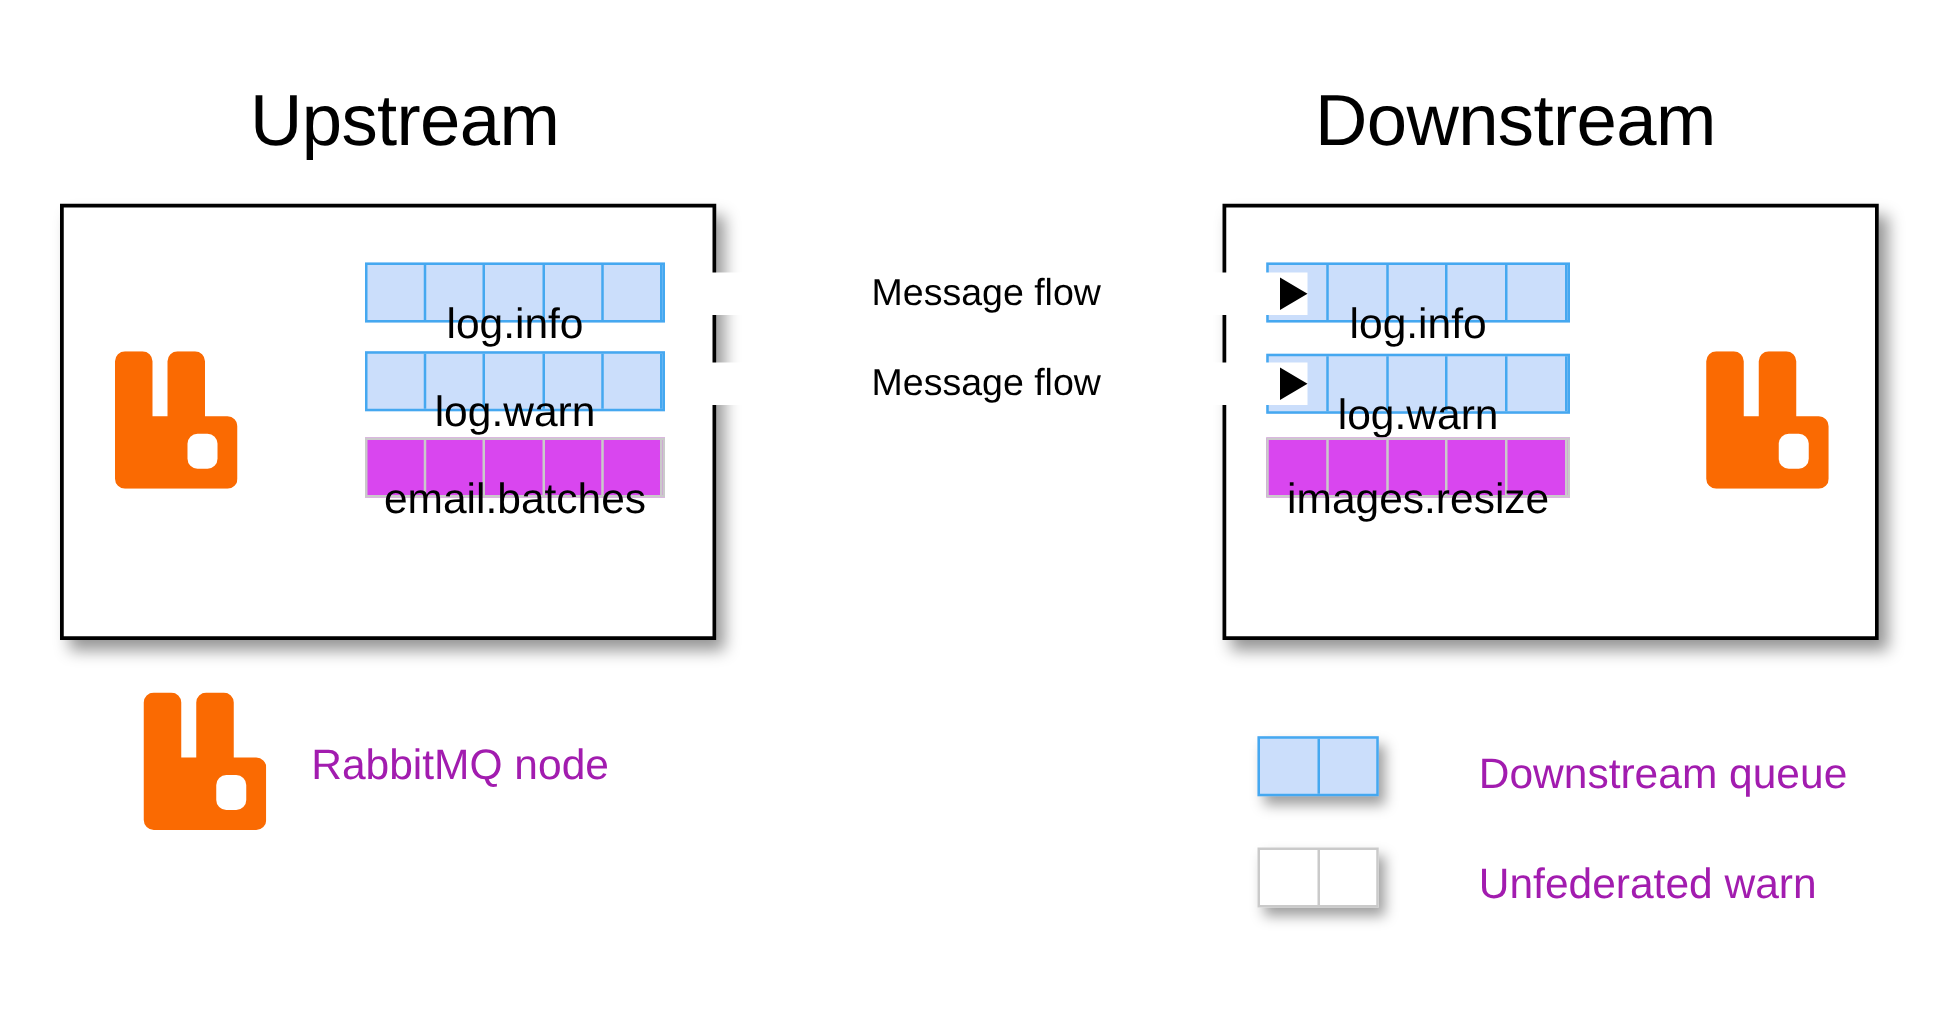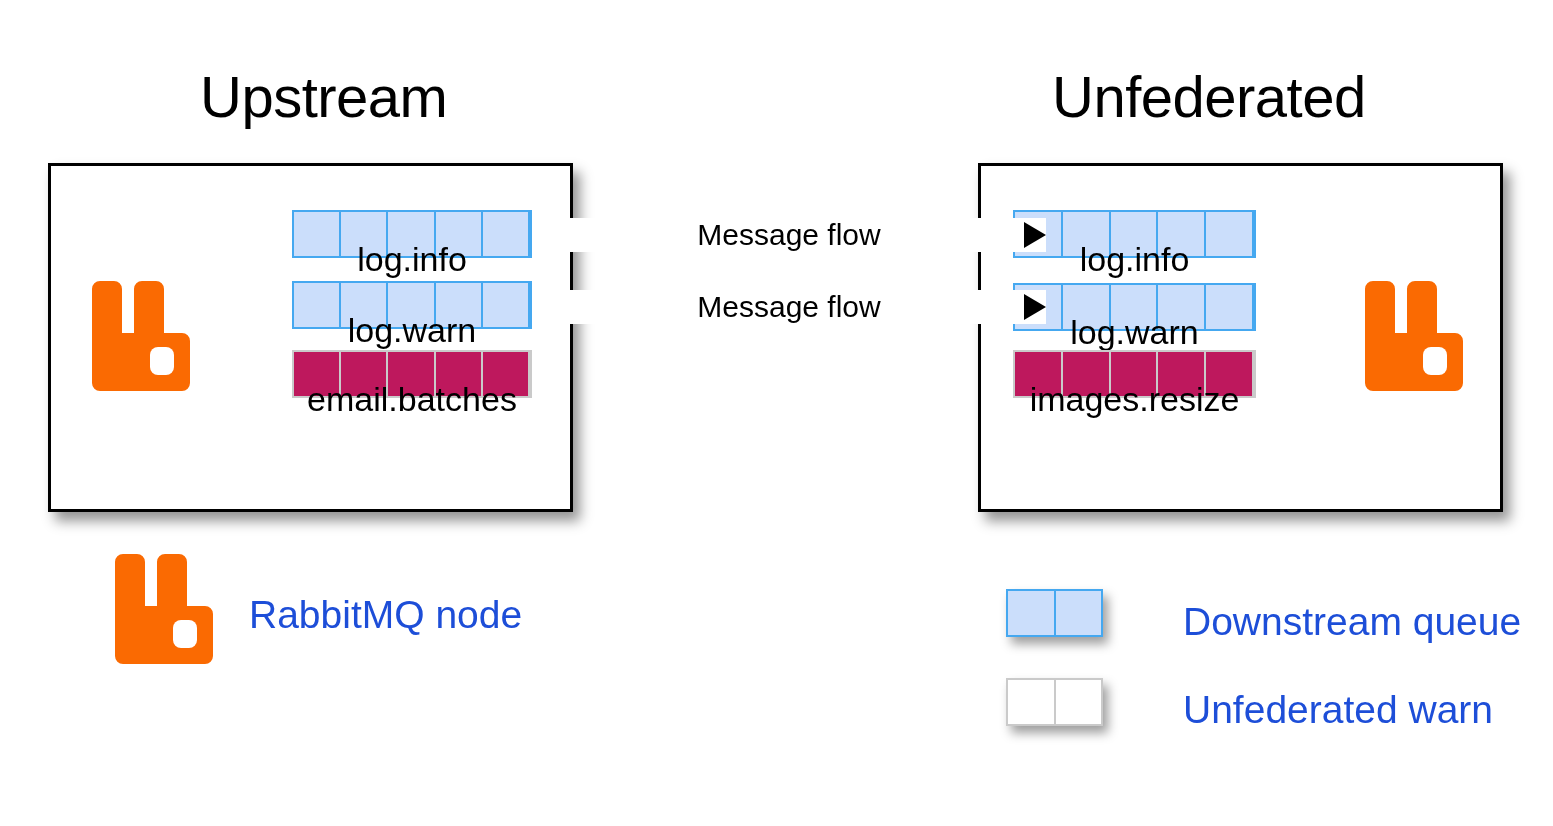--- a/index.html
+++ b/index.html
@@ -58,21 +58,21 @@
     box-sizing: border-box;
   }
   .queue .cell {
     flex: 1 1 0;
     box-sizing: border-box;
   }
   .queue.federated { border: 2px solid #45a8f0; background: #cbdefb; }
   .queue.federated .cell { border-right: 2px solid #45a8f0; }
   .queue.federated .cell:last-child { border-right: none; }
 
-  .queue.unfederated { border: 2px solid #cacaca; background: #be185d; text-decoration: underline; }
+  .queue.unfederated { border: 2px solid #cacaca; background: #d946ef; text-decoration: underline; }
   .queue.unfederated .cell { border-right: 2px solid #cacaca; }
   .queue.unfederated .cell:last-child { border-right: none; }
 
   .queue .qlabel {
     position: absolute;
     left: 0; right: 0; top: 0; bottom: 0;
     display: flex;
     align-items: center;
     justify-content: center;
     font-size: 34px;
@@ -126,24 +126,24 @@
     transform: translateY(-50%);
     width: 0; height: 0;
     border-top: 13px solid transparent;
     border-bottom: 13px solid transparent;
     border-left: 22px solid #000000;
   }
 
   
   .legend-label {
     position: absolute;
-    font-size: 39px;
-    line-height: 1;
-    white-space: nowrap;
-    color: #1d4ed8;
+    font-size: 34px;
+    line-height: 1;
+    white-space: nowrap;
+    color: #a21caf;
   }
   #legend-node-label  { left: 249px;  top: 595px; }
   #legend-fed-label   { left: 1183px; top: 602px; }
   #legend-unfed-label { left: 1183px; top: 690px; }
 
   .legend-swatch {
     position: absolute;
     display: flex;
     box-sizing: border-box;
     width: 97px;
@@ -161,21 +161,21 @@
   #legend-swatch-fed   { left: 1006px; top: 589px; }
   #legend-swatch-unfed { left: 1006px; top: 678px; }
 </style>
 </head>
 <body>
 
 <div id="canvas">
 
   <div class="panel-title" id="title-upstream">Upstream</div>
 
-  <div class="panel-title" id="title-downstream">Unfederated</div>
+  <div class="panel-title" id="title-downstream">Downstream</div>
 
   <div class="node-panel" id="panel-upstream"></div>
 
   <div class="node-panel" id="panel-downstream"></div>
 
   <svg class="rabbit-logo" id="logo-upstream" viewBox="0 0 106 110">
     <path fill="#FA6A02" d="M8 8 a8 8 0 0 1 8 -8 h14 a8 8 0 0 1 8 8 v44 h12 V8 a8 8 0 0 1 8 -8 h14 a8 8 0 0 1 8 8 v44 h18 a8 8 0 0 1 8 8 v42 a8 8 0 0 1 -8 8 H16 a8 8 0 0 1 -8 -8 Z"></path>
     <rect fill="#FFFFFF" x="66" y="66" width="24" height="28" rx="8"></rect>
   </svg>
 

